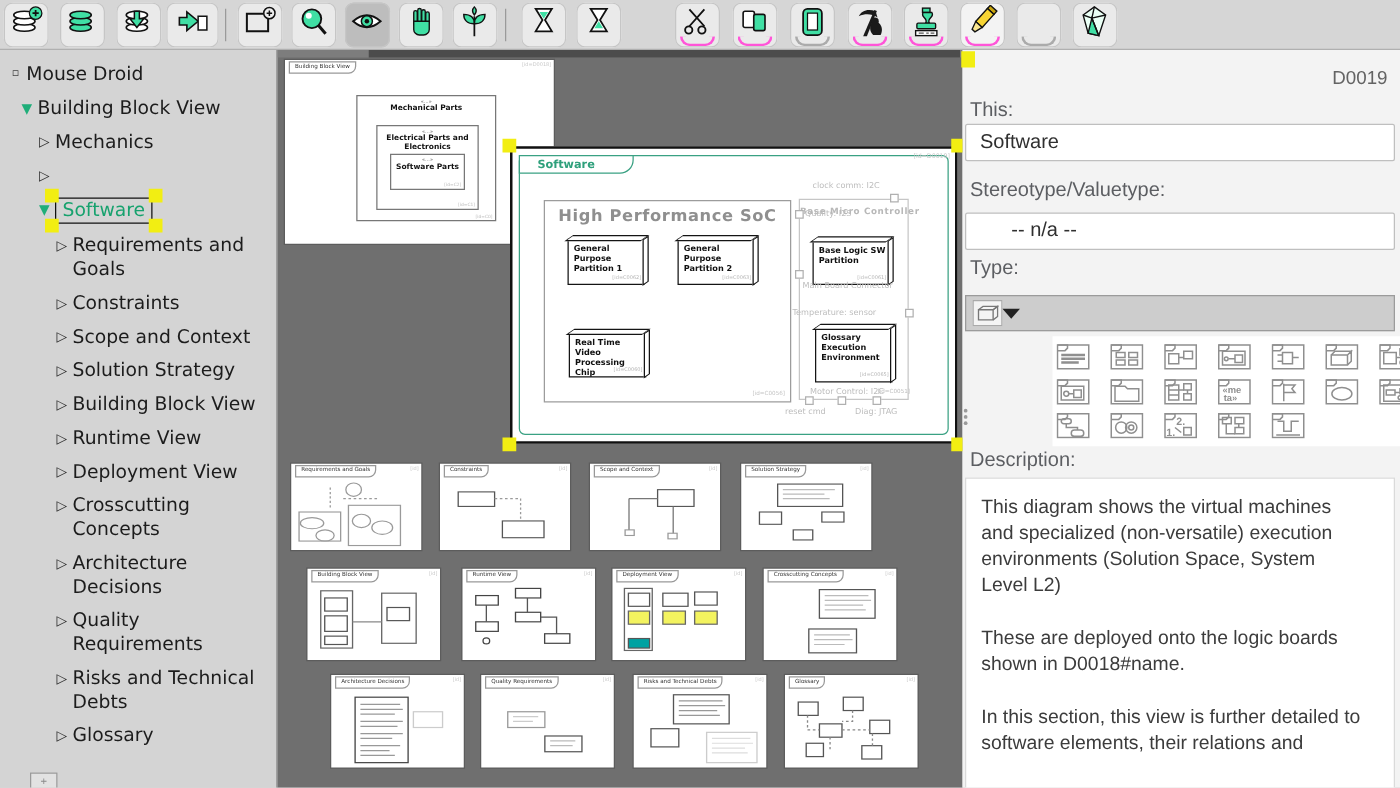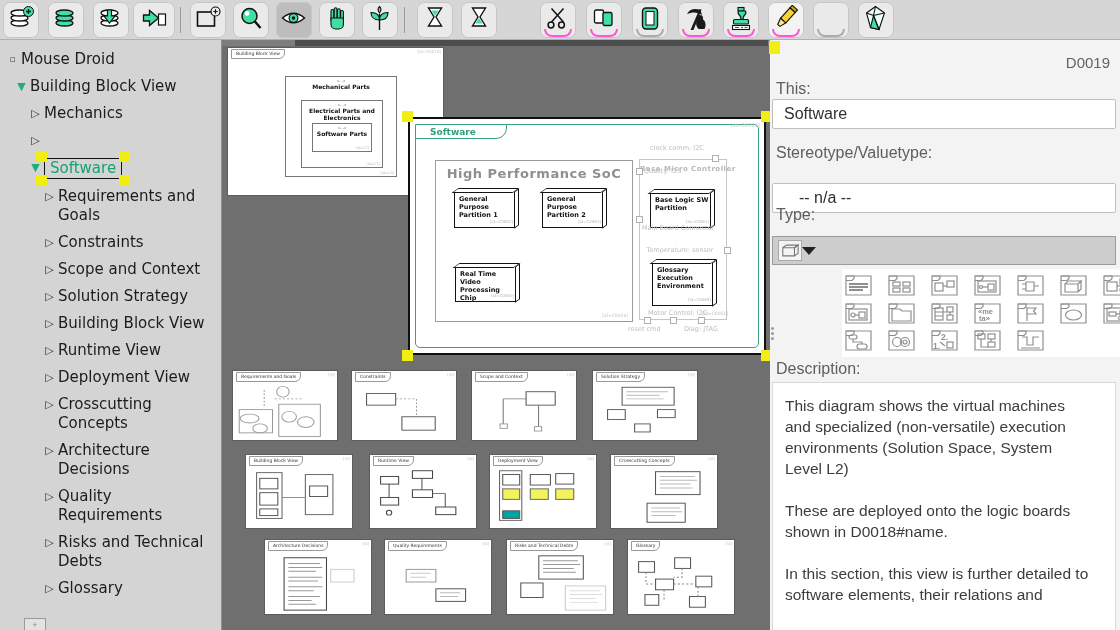--- a/index.html
+++ b/index.html
@@ -388,21 +388,21 @@
         <span class="nid">[id=C0065]</span>
       </div>
     </div>
 
     <div class="plabel" style="left:240px;top:25px;width:92px;text-align:left">clock comm: I2C</div>
     <div class="port" style="left:302px;top:36px"></div>
     <div class="port" style="left:226px;top:49px"></div>
     <div class="plabel" style="left:234px;top:48px">Quality: I2S</div>
     <div class="port" style="left:226px;top:97px"></div>
     <div class="plabel" style="left:232px;top:105px">Main Board Connector</div>
-    <div class="plabel" style="left:224px;top:127px;width:92px;text-align:center">Temperature: sensor</div>
+    <div class="plabel" style="left:224px;top:127px;width:92px;text-align:left">Temperature: sensor</div>
     <div class="port" style="left:314px;top:128px"></div>
     <div class="plabel" style="left:238px;top:190px">Motor Control: I2C</div>
     <div class="plabel" style="left:292px;top:192px;font-size:4.5px">[id=C0051]</div>
     <div class="port" style="left:234px;top:198px"></div>
     <div class="port" style="left:260px;top:198px"></div>
     <div class="port" style="left:288px;top:198px"></div>
     <div class="plabel" style="left:218px;top:206px">reset cmd</div>
     <div class="plabel" style="left:274px;top:206px">Diag: JTAG</div>
   </div>
 
@@ -574,21 +574,21 @@
           </svg></div>
       </div>
     </div>
 </div>
 
 <div id="panel">
   <div id="docid">D0019</div>
   <div class="flabel" style="top:40px">This:</div>
   <div class="finput" style="top:59px">Software</div>
   <div class="flabel" style="top:104px">Stereotype/Valuetype:</div>
-  <div class="finput" style="top:143px;padding-left:26px">-- n/a --</div>
+  <div class="finput" style="top:130px;padding-left:36px">-- n/a --</div>
   <div class="flabel" style="top:166px">Type:</div>
   <div id="typesel">
     <span class="ticonbox">
       <svg width="18" height="15" viewBox="0 0 20 16">
           <g fill="none" stroke="#777" stroke-width="1.2">
         <path d="M2 5 h13 v9 H2 z"></path>
             <path d="M2 5 l4 -3 h13 l-4 3"></path>
             <path d="M15 5 l4 -3 v9 l-4 3"></path>
           </g>
         </svg>

